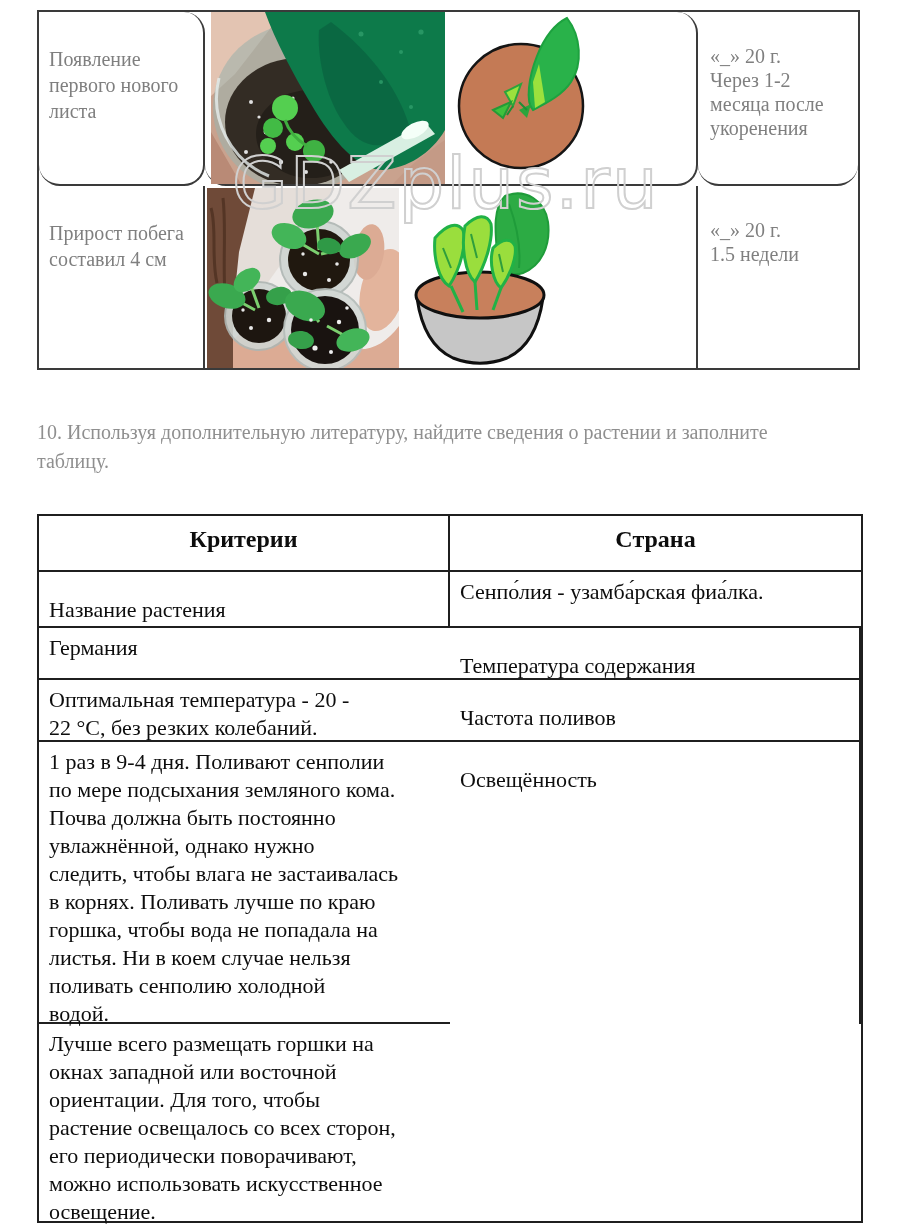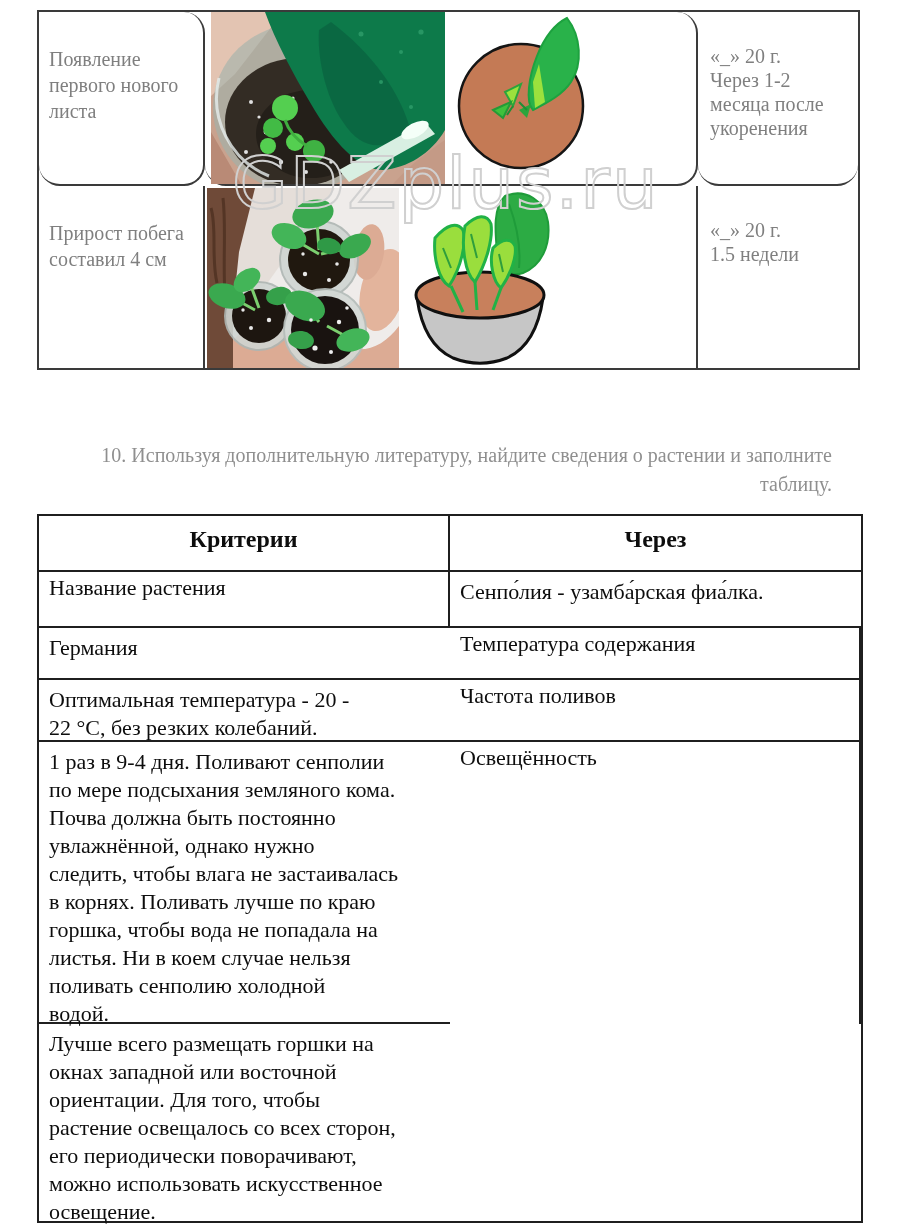--- a/index.html
+++ b/index.html
@@ -15,32 +15,32 @@
   .obs-label{padding:8px 8px 0 10px;font-size:20px;line-height:26px;color:#7f7f7f;white-space:pre-line;}
   .obs-date{padding:8px 16px 0 12px;font-size:20px;line-height:24px;color:#7f7f7f;white-space:pre-line;}
   .media{position:absolute;}
 
   
   .watermark{position:absolute;left:230px;top:150px;z-index:6;pointer-events:none;}
   .watermark text{font-family:"DejaVu Sans",sans-serif;font-size:72px;letter-spacing:2px;
                   fill:none;stroke:#d0d0d0;stroke-width:2px;}
 
   
-  .task{position:absolute;left:37px;top:441px;width:795px;margin:0;
-        font-size:20px;line-height:29px;color:#8f8f8f;text-align:right;}
+  .task{position:absolute;left:37px;top:418px;width:795px;margin:0;
+        font-size:20px;line-height:29px;color:#8f8f8f;}
 
   
   .info-table{position:absolute;left:37px;top:514px;border:2px solid #1f1f1f;
               display:grid;grid-template-columns:411px 411px;
               grid-template-rows:56px 56px 52px 62px 282px 197px;}
   .info-cell{position:relative;box-sizing:border-box;color:#0d0d0d;font-size:22px;line-height:28px;}
   .info-cell.bdr{border-right:2px solid #1f1f1f;}
   .info-cell.bdb{border-bottom:2px solid #1f1f1f;}
   .info-head{font-weight:bold;font-size:24px;text-align:center;padding-top:9px;}
-  .crit{padding:2px 8px 0 10px;}
+  .crit{padding:24px 8px 0 10px;}
   .dat{padding:6px 4px 0 10px;white-space:pre-line;}
 </style>
 </head>
 <body>
 
 <div class="page">
 
   <div class="obs-table">
 
     <div class="obs-cell bdr bdb obs-label">
@@ -192,21 +192,21 @@
   </div>
 
   <svg class="watermark" width="480" height="100" viewBox="0 0 480 100">
     <text x="2" y="58">GDZplus.ru</text>
   </svg>
 
   <p class="task">10. Используя дополнительную литературу, найдите сведения о растении и заполните таблицу.</p>
 
   <div class="info-table">
     <div class="info-cell bdr bdb info-head">Критерии</div>
-    <div class="info-cell bdb info-head">Через</div>
+    <div class="info-cell bdb info-head">Страна</div>
 
     <div class="info-cell bdr bdb crit">Название растения</div>
     <div class="info-cell bdb dat">Сенпо́лия - узамба́рская фиа́лка.</div>
 
     <div class="info-cell bdb dat">Германия</div>
 
     <div class="info-cell bdr bdb crit">Температура содержания</div>
     <div class="info-cell bdb dat">Оптимальная температура -  20 -
 22 °C, без резких колебаний.</div>
 

